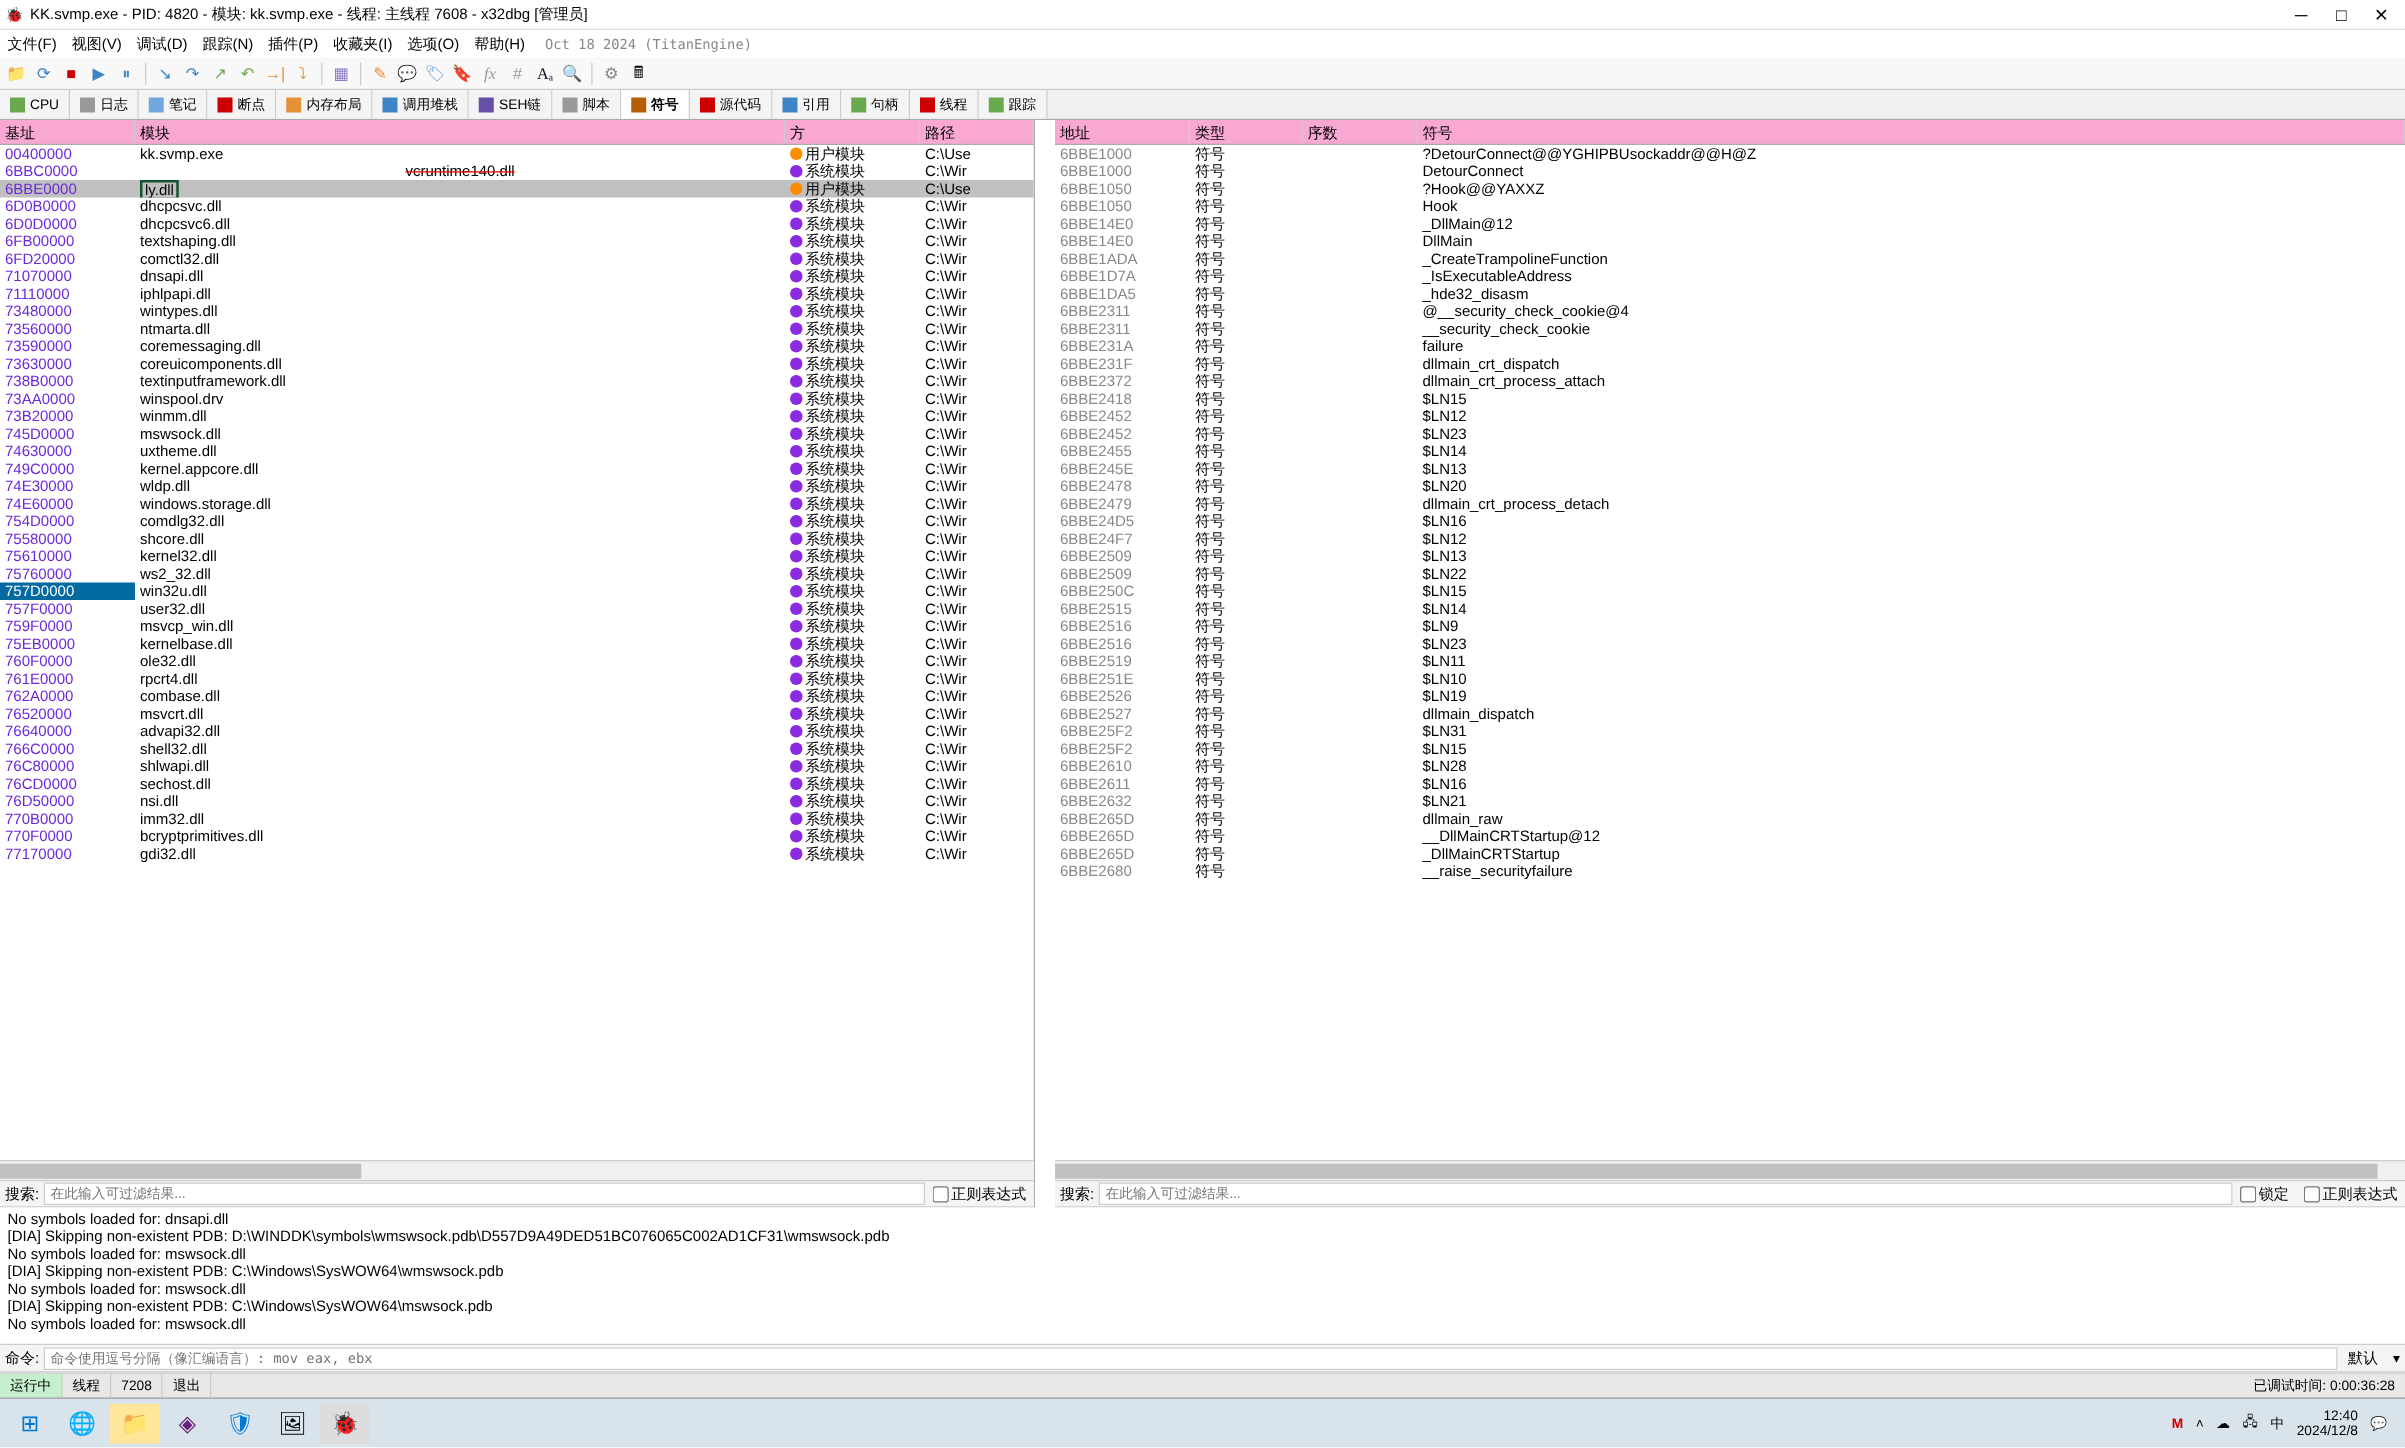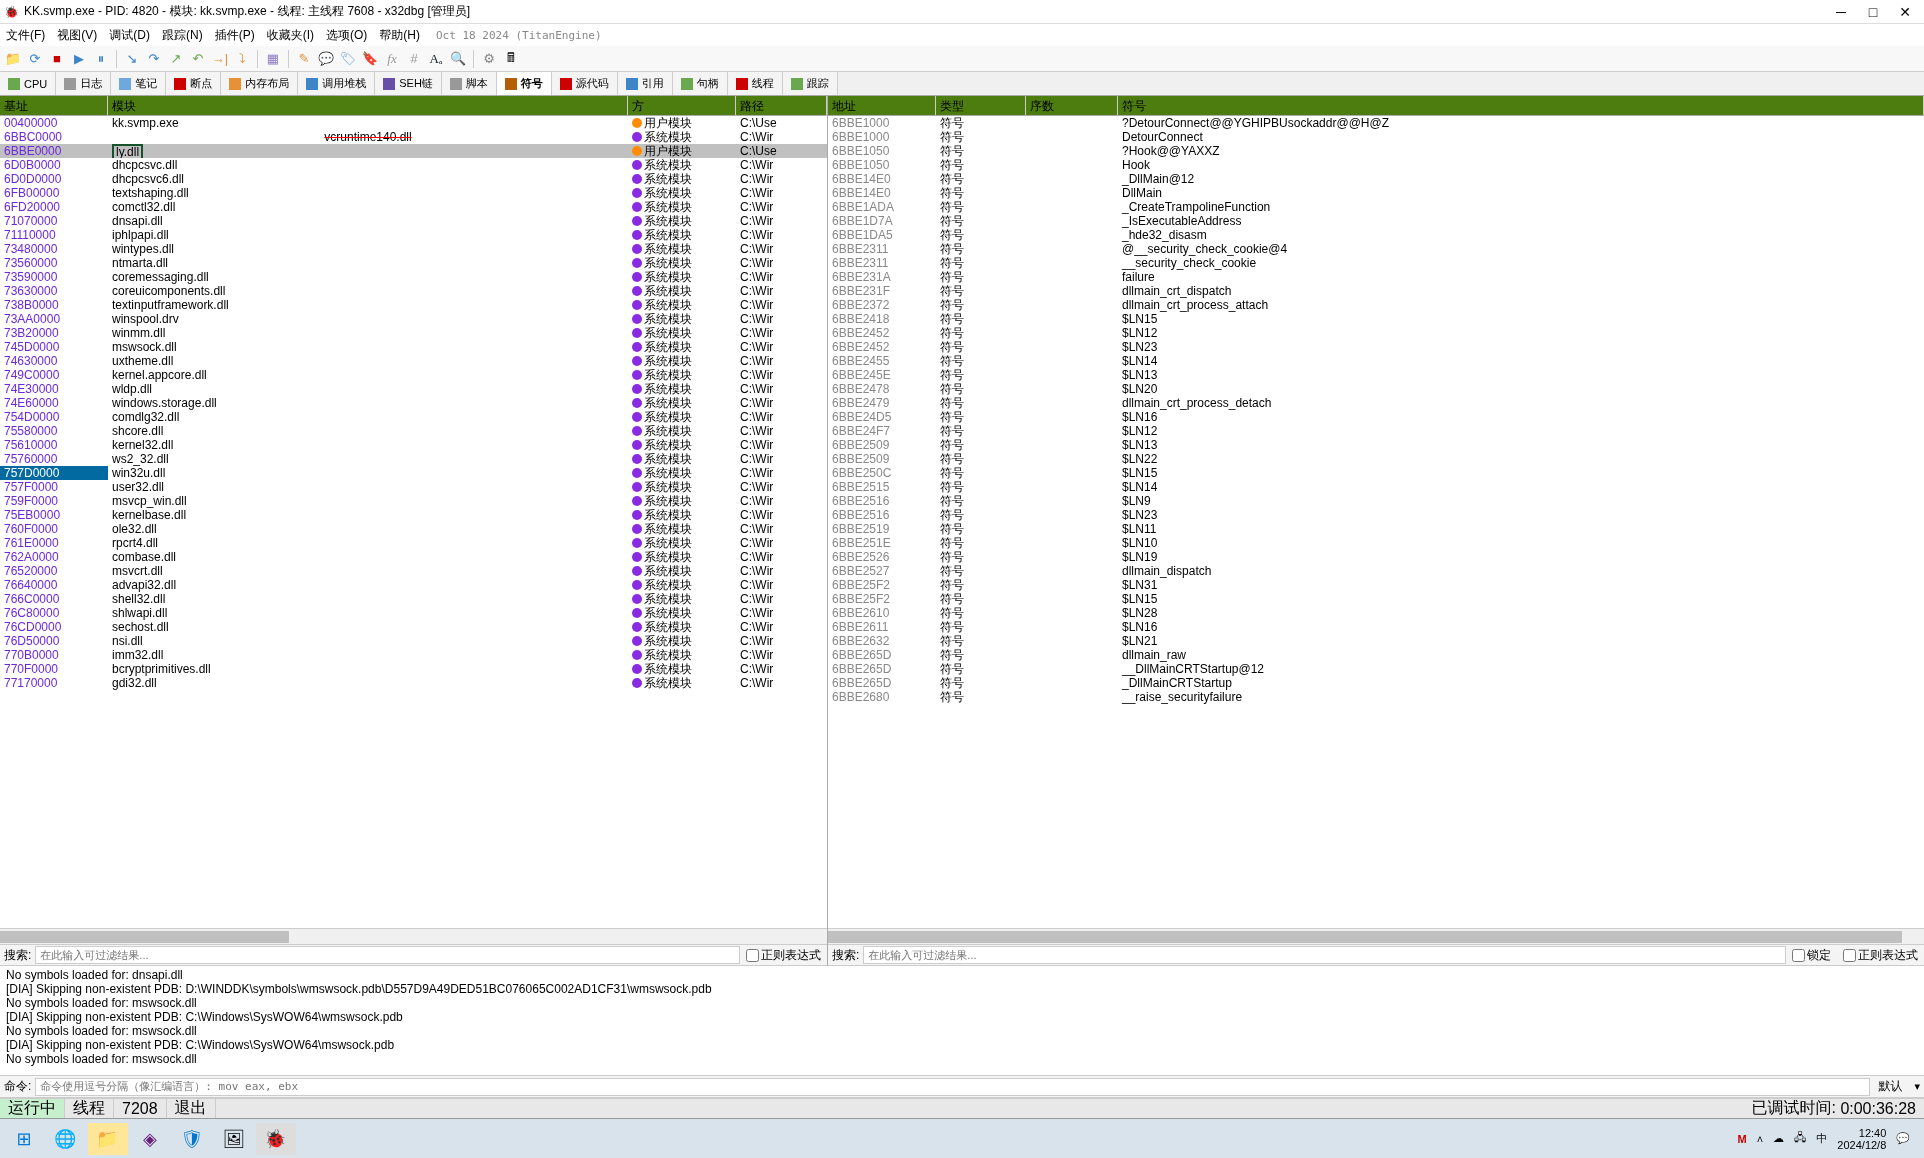--- a/index.html
+++ b/index.html
@@ -15,22 +15,22 @@
 .toolbar { height: 26px; display: flex; align-items: center; padding: 2px 4px; gap: 4px; border-bottom: 1px solid #ccc; background: #f8f8f8; }
 .toolbtn { width: 18px; height: 18px; display: inline-flex; align-items: center; justify-content: center; font-size: 13px; cursor: pointer; }
 .toolsep { width: 1px; height: 18px; background: #ccc; margin: 0 2px; }
 .tabbar { height: 24px; display: flex; align-items: stretch; background: #f0f0f0; border-bottom: 1px solid #aaa; font-size: 11px; }
 .tab { display: flex; align-items: center; padding: 0 8px; gap: 4px; border-right: 1px solid #ccc; cursor: pointer; background: #f4f4f4; }
 .tab.active { background: #fff; font-weight: bold; }
 .tab .ticon { width: 12px; height: 12px; display: inline-block; }
 .content { flex: 1; display: flex; min-height: 0; }
 .leftpane, .rightpane { display: flex; flex-direction: column; min-height: 0; }
 .leftpane { width: 828px; border-right: 1px solid #aaa; }
-.rightpane { flex: 1; }
-.gridhead { height: 20px; display: flex; background: #4d7c0f; border-bottom: 1px solid #aaa; font-size: 12px; }
+.rightpane { flex: 1; margin-left: 16px; }
+.gridhead { height: 20px; display: flex; background: #f9a8d4; border-bottom: 1px solid #aaa; font-size: 12px; }
 .gridhead div { border-right: 1px solid #ccc; padding: 2px 4px; }
 .gridbody { flex: 1; overflow: hidden; font-family: Consolas, "Courier New", monospace; font-size: 12px; line-height: 14px; }
 .grow { display: flex; height: 14px; white-space: nowrap; }
 .grow div { padding: 0 4px; overflow: hidden; }
 .grow.selected { background: #c0c0c0; }
 .grow.highlighted div.col-base { background: #0369a1; color: #fff; }
 .col-base { width: 108px; color: #6d28d9; }
 .col-module { width: 520px; }
 .col-side { width: 108px; color: #000; display: flex; align-items: center; gap: 2px; }
 .col-path { flex: 1; }
@@ -46,21 +46,21 @@
 .searchrow { height: 22px; display: flex; align-items: center; border-top: 1px solid #ccc; border-bottom: 1px solid #ccc; background: #f4f4f4; }
 .searchrow .lbl { padding: 0 4px; font-size: 12px; }
 .searchrow input { flex: 1; height: 18px; border: 1px solid #ccc; padding: 0 4px; font-size: 11px; }
 .searchrow .chk { display: flex; align-items: center; gap: 2px; padding: 0 6px; font-size: 12px; }
 .searchrow .chk input { flex: none; width: auto; height: auto; }
 .logpane { height: 110px; overflow: auto; font-family: Consolas, monospace; font-size: 12px; line-height: 14px; padding: 2px 6px; background: #fff; border-bottom: 1px solid #ccc; }
 .cmdrow { height: 22px; display: flex; align-items: center; background: #f4f4f4; border-bottom: 1px solid #ccc; }
 .cmdrow .lbl { padding: 0 4px; font-size: 12px; }
 .cmdrow input { flex: 1; height: 18px; border: 1px solid #ccc; padding: 0 4px; font-size: 11px; font-family: Consolas, monospace; color: #888; }
 .cmdrow .def { padding: 0 8px; font-size: 12px; }
-.statusbar { height: 20px; display: flex; align-items: center; background: #e8e8e8; font-size: 16px; border-top: 1px solid #ccc; }
+.statusbar { height: 20px; display: flex; align-items: center; background: #e8e8e8; font-size: 11px; border-top: 1px solid #ccc; }
 .status-item { padding: 0 8px; border-right: 1px solid #ccc; height: 100%; display: flex; align-items: center; }
 .status-spacer { flex: 1; }
 .taskbar { height: 40px; background: #d9e3ec; display: flex; align-items: center; padding: 0 4px; gap: 2px; border-top: 1px solid #999; }
 .tbtn { width: 40px; height: 32px; display: inline-flex; align-items: center; justify-content: center; font-size: 18px; cursor: pointer; }
 .tray { margin-left: auto; display: flex; align-items: center; gap: 10px; padding-right: 10px; font-size: 11px; }
 .clock { text-align: right; line-height: 12px; font-size: 11px; }
 </style>
 </head>
 <body>
 

